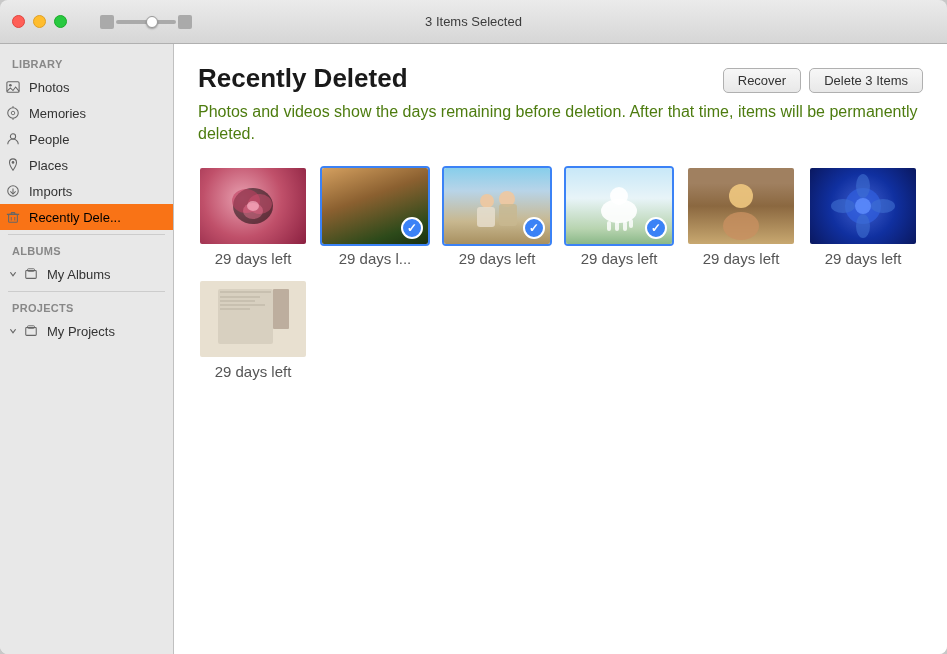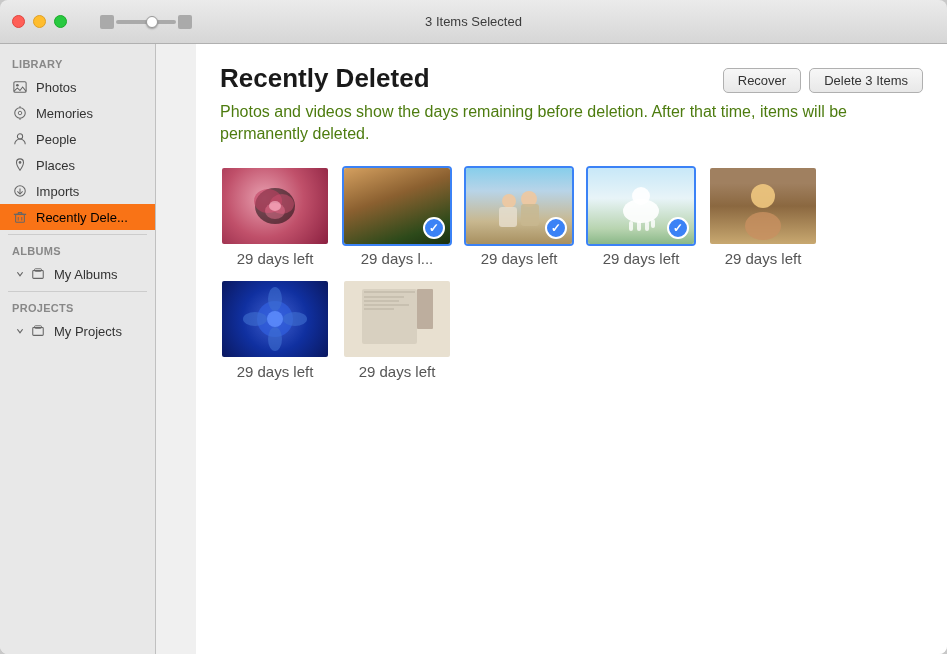--- a/index.html
+++ b/index.html
@@ -84,42 +84,42 @@
     .window {
       display: flex;
       flex: 1;
       background: #f0f0f0;
       border-radius: 0 0 8px 8px;
       overflow: hidden;
     }
 
     
     .sidebar {
-      width: 156px;
+      width: 174px;
       background: #e8e8e8;
       border-right: 1px solid #c0c0c0;
       padding: 8px 0;
       flex-shrink: 0;
       overflow-y: auto;
     }
 
     .sidebar-section-label {
       font-size: 11px;
       font-weight: 600;
       color: #888;
       padding: 6px 12px 4px;
       text-transform: uppercase;
       letter-spacing: 0.3px;
     }
 
     .sidebar-item {
       display: flex;
       align-items: center;
       gap: 8px;
-      padding: 5px 12px;
+      padding: 5px 5px;
       cursor: pointer;
       font-size: 13px;
       color: #333;
       border-radius: 0;
       text-align: center;
     }
 
     .sidebar-item.active {
       background: #f97316;
       color: #000;
@@ -141,21 +141,20 @@
       text-overflow: ellipsis;
       white-space: nowrap;
     }
 
     
     .content {
       flex: 1;
       padding: 20px 24px;
       background: #ffffff;
       overflow-y: auto;
-      margin-left: 40px;
     }
 
     .content-header {
       display: flex;
       align-items: flex-start;
       justify-content: space-between;
       margin-bottom: 8px;
     }
 
     .page-title {

